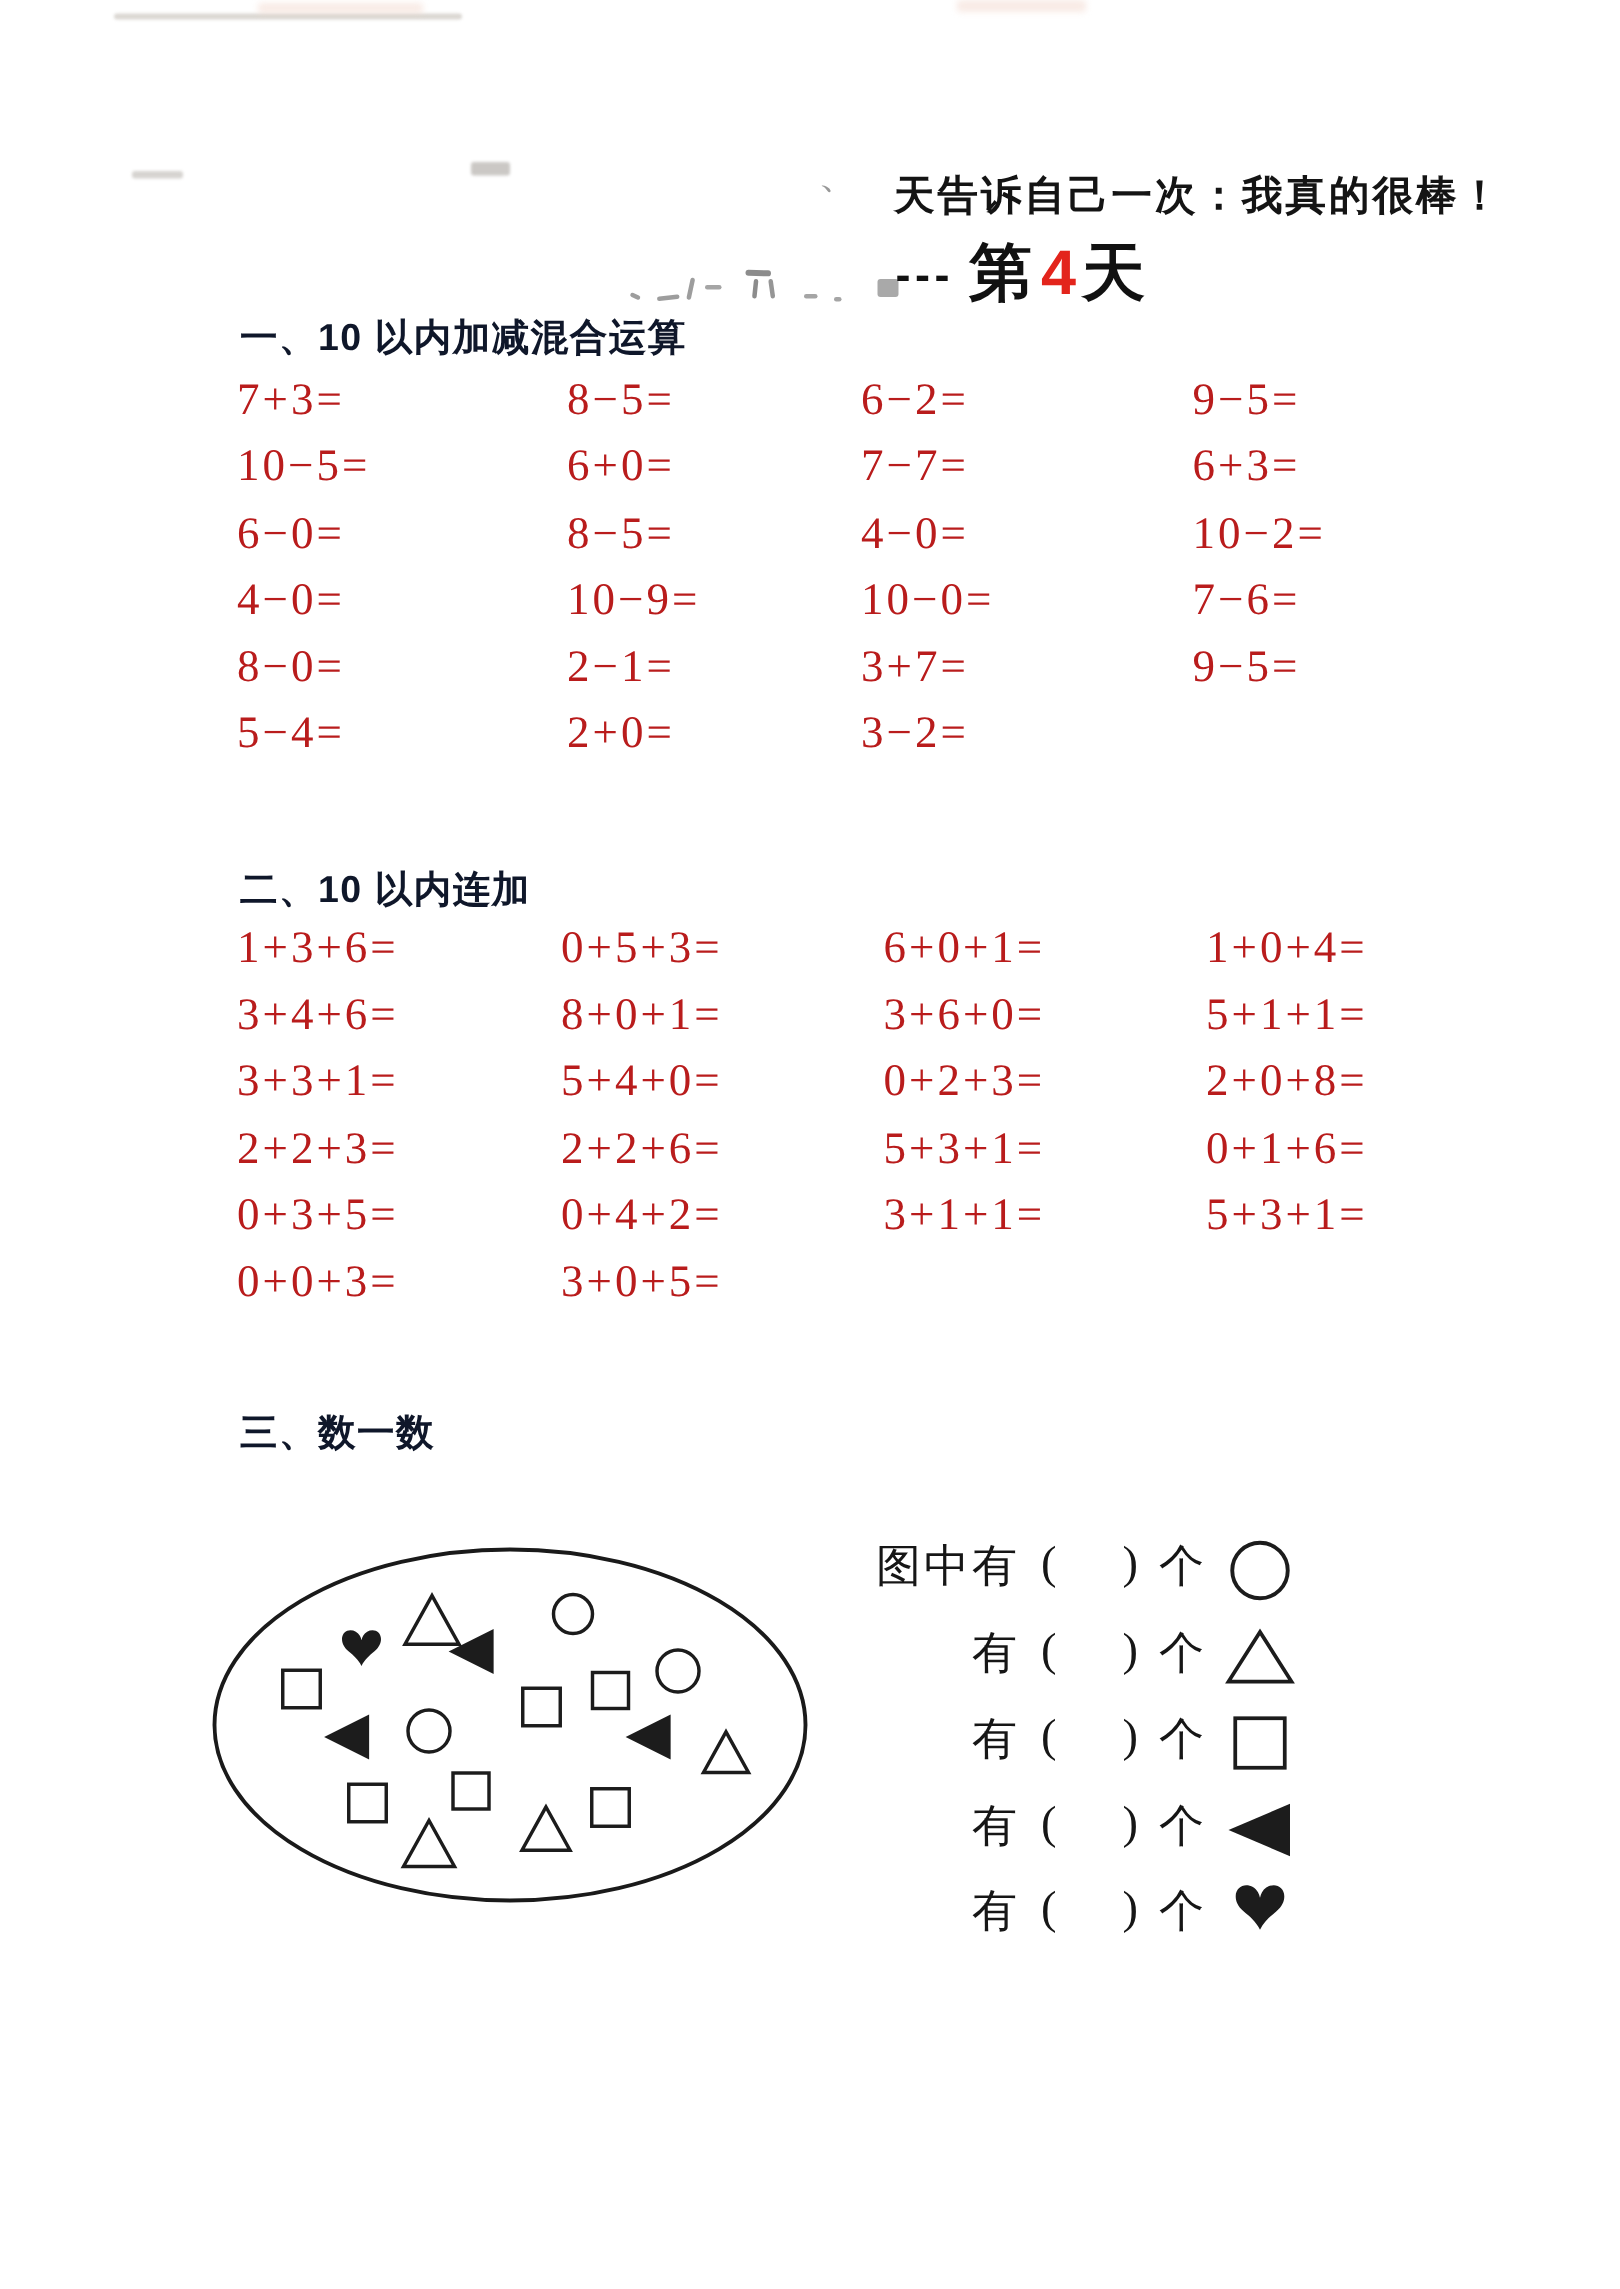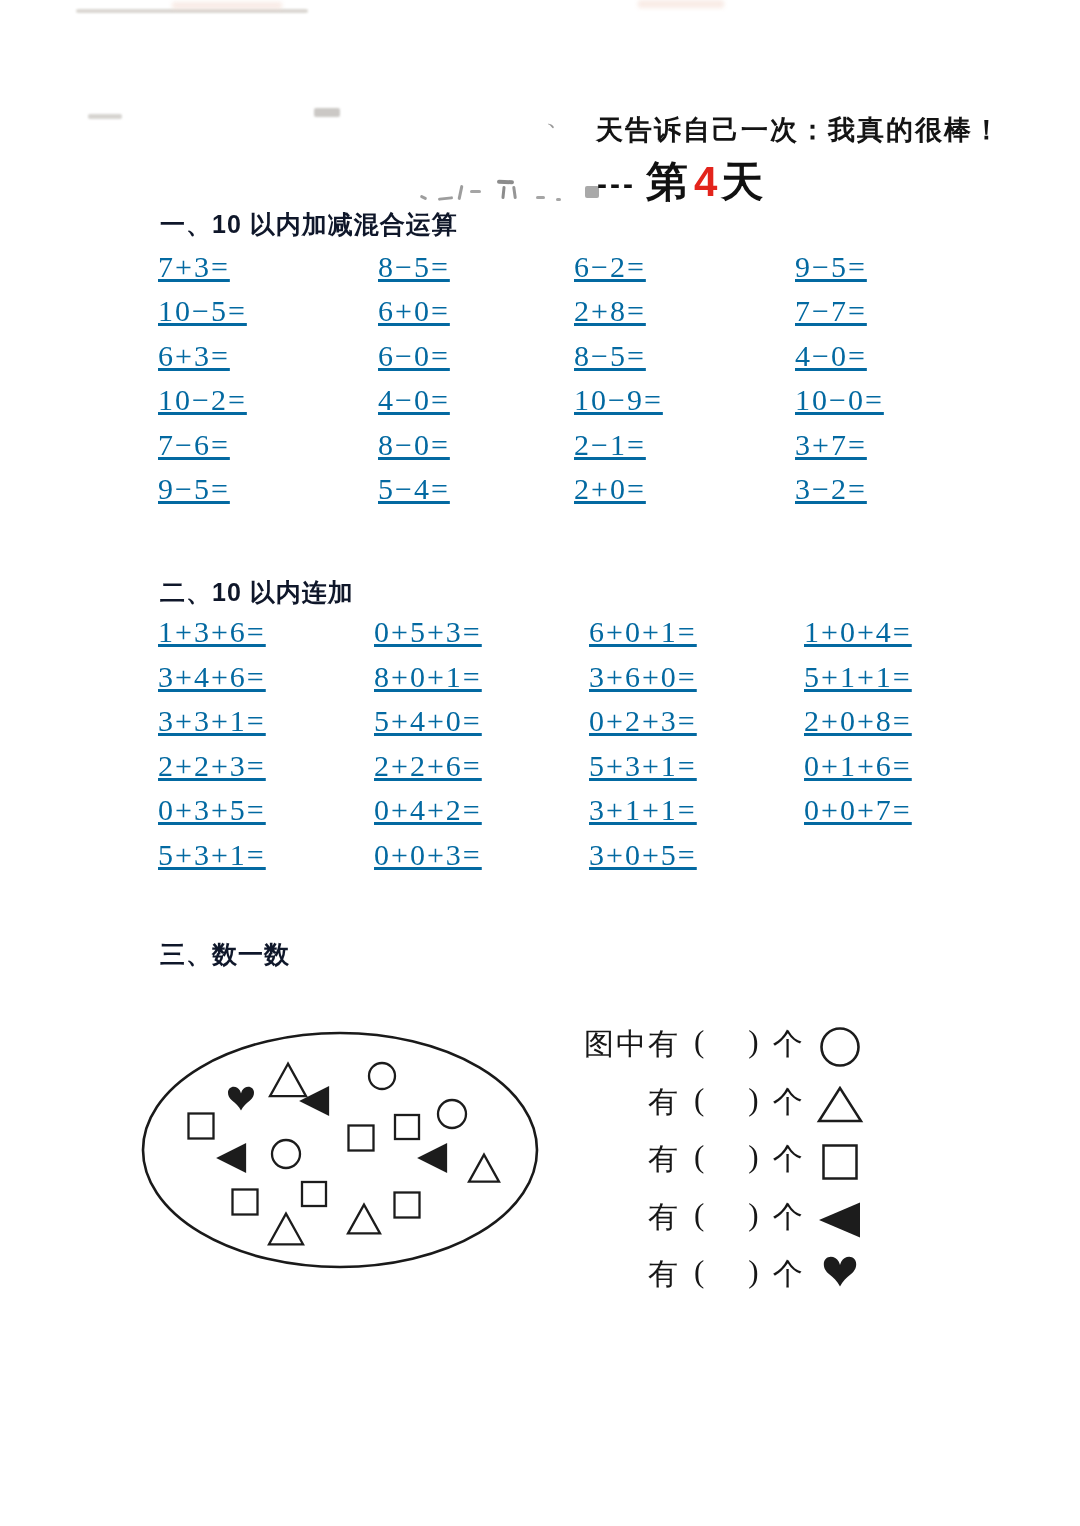--- a/index.html
+++ b/index.html
@@ -20,21 +20,21 @@
          font-family:"Liberation Sans","DejaVu Sans",sans-serif;font-weight:700;color:#111;}
   .title .dashes{font-size:30px;letter-spacing:3px;margin-right:10px;position:relative;top:2px;}
   .title .t-ch{font-size:42px;letter-spacing:2px;}
   .title .t-day{font-size:42px;margin:0 4px;}
 
   
   .sec-h{position:absolute;left:160px;font-family:"Liberation Sans","DejaVu Sans",sans-serif;
          font-weight:700;font-size:25px;letter-spacing:1px;color:#0f172a;}
 
   
-  .eq-grid{position:absolute;left:158px;display:grid;color:#0369a1;text-decoration:underline;}
+  .eq-grid{position:absolute;left:158px;display:grid;color:#b91c1c;}
   .eq-grid.g1{top:245px;grid-template-columns:220px 196px 221px 170px;grid-auto-rows:44.4px;}
   .eq-grid.g2{top:610px;grid-template-columns:216px 215px 215px 170px;grid-auto-rows:44.6px;}
   .eq{font-size:30px;letter-spacing:2px;line-height:44.5px;white-space:nowrap;}
 
   
   .figure-svg{position:absolute;left:128px;top:1028px;}
 
   
   .questions{position:absolute;left:576px;top:1024px;display:flex;flex-direction:column;}
   .q-row{display:flex;align-items:flex-start;height:57.6px;font-size:30px;color:#161616;}
@@ -78,21 +78,20 @@
   </div>
 
   <div class="sec-h" style="top:208px;">一、10 以内加减混合运算</div>
   <div class="eq-grid g1" id="grid1">
       <div class="eq">7+3=</div>
       <div class="eq">8−5=</div>
       <div class="eq">6−2=</div>
       <div class="eq">9−5=</div>
       <div class="eq">10−5=</div>
       <div class="eq">6+0=</div>
-      <div class="eq">2+8=</div>
       <div class="eq">7−7=</div>
       <div class="eq">6+3=</div>
       <div class="eq">6−0=</div>
       <div class="eq">8−5=</div>
       <div class="eq">4−0=</div>
       <div class="eq">10−2=</div>
       <div class="eq">4−0=</div>
       <div class="eq">10−9=</div>
       <div class="eq">10−0=</div>
       <div class="eq">7−6=</div>
@@ -119,21 +118,20 @@
       <div class="eq">5+4+0=</div>
       <div class="eq">0+2+3=</div>
       <div class="eq">2+0+8=</div>
       <div class="eq">2+2+3=</div>
       <div class="eq">2+2+6=</div>
       <div class="eq">5+3+1=</div>
       <div class="eq">0+1+6=</div>
       <div class="eq">0+3+5=</div>
       <div class="eq">0+4+2=</div>
       <div class="eq">3+1+1=</div>
-      <div class="eq">0+0+7=</div>
       <div class="eq">5+3+1=</div>
       <div class="eq">0+0+3=</div>
       <div class="eq">3+0+5=</div>
     </div>
 
   <div class="sec-h" style="top:938px;">三、数一数</div>
 
   <svg class="figure-svg" id="figure-svg" width="430" height="250" viewBox="0 0 430 250">
       <ellipse cx="212" cy="122" rx="197" ry="117" fill="none" stroke="#1a1a1a" stroke-width="2.6"></ellipse>
       <path d="M0,7 C-2,3 -5,0.5 -8,-2 C-11,-4.5 -12,-7 -12,-9.5 C-12,-13 -9.5,-15 -6.8,-15 C-4.5,-15 -2.2,-13.8 -1,-11.5 C-0.6,-10.7 -0.2,-9.8 0,-8.8 C0.2,-9.8 0.6,-10.7 1,-11.5 C2.2,-13.8 4.5,-15 6.8,-15 C9.5,-15 12,-13 12,-9.5 C12,-7 11,-4.5 8,-2 C5,0.5 2,3 0,7 Z" fill="#1c1c1c" transform="translate(113,75) scale(1.0833333333333333)"></path>

